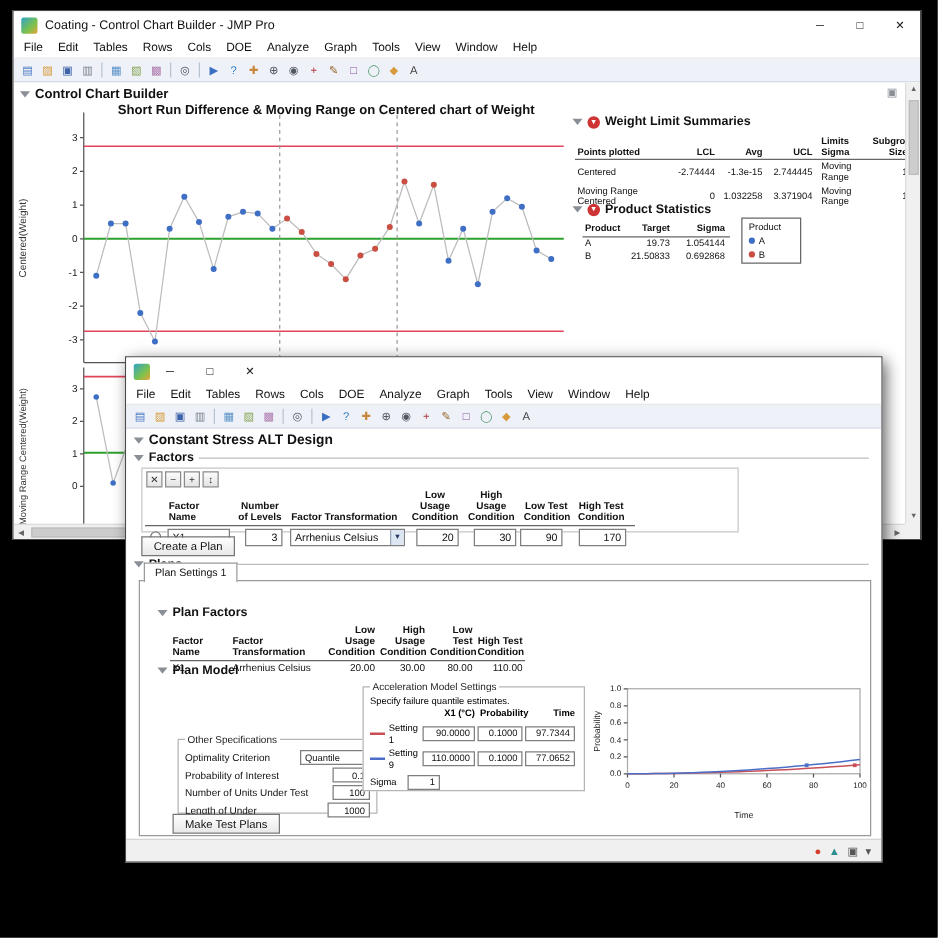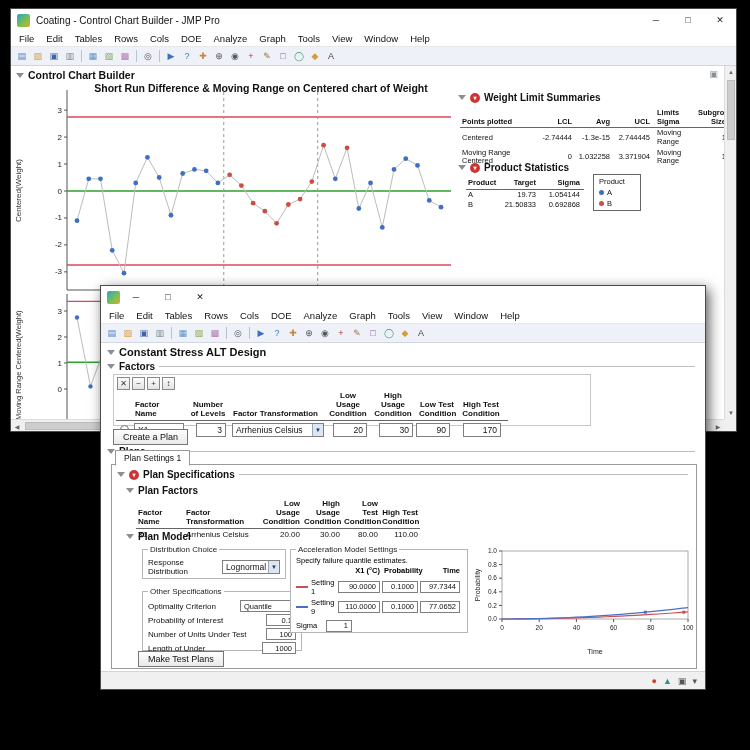--- a/index.html
+++ b/index.html
@@ -394,26 +394,20 @@
 
     <div class="sec-header" style="left:6px;top:103px;right:10px;font-size:10px;">
       <span class="disc"></span>
       <span>Plans</span>
       <span class="rule"></span>
     </div>
 
     <span class="tab" style="left:14px;top:107px;">Plan Settings 1</span>
 
     <div class="panel" style="left:10px;top:121px;width:586px;height:205px;">
-      <div class="sec-header" style="left:5px;top:4px;right:8px;font-size:10px;">
-        <span class="disc"></span>
-        <span class="redmenu">▾</span>
-        <span>Plan Specifications</span>
-        <span class="rule"></span>
-      </div>
       <div class="sec-header" style="left:14px;top:20px;font-size:10px;">
         <span class="disc"></span>
         <span>Plan Factors</span>
       </div>
       <div class="pf" style="left:24px;top:33px;width:284px;">
         <div class="hrow">
           <span class="cell b c0">Factor Name</span>
           <span class="cell b c1">Factor Transformation</span>
           <span class="cell b r c2">Low Usage Condition</span>
           <span class="cell b r c3">High Usage Condition</span>
@@ -427,30 +421,20 @@
           <span class="cell r c3">30.00</span>
           <span class="cell r c4">80.00</span>
           <span class="cell r c5">110.00</span>
         </div>
       </div>
       <div class="sec-header" style="left:14px;top:66px;font-size:10px;">
         <span class="disc"></span>
         <span>Plan Model</span>
       </div>
 
-      <fieldset style="left:30px;top:80px;width:144px;height:34px;">
-        <legend>Distribution Choice</legend>
-        <div class="spec-row">
-          <span class="lbl">Response Distribution</span>
-          <span class="combo" style="width:58px;">
-              <span>Lognormal</span>
-              <span class="caret">▼</span>
-            </span>
-        </div>
-      </fieldset>
 
       <fieldset style="left:30px;top:122px;width:160px;height:64px;">
         <legend>Other Specifications</legend>
         <div class="spec-row">
           <span class="lbl">Optimality Criterion</span>
           <span class="combo" style="width:56px;height:12px;font-size:7.5px;gap:30px;">
               <span>Quantile</span>
               <span class="caret">▼</span>
             </span>
         </div>

